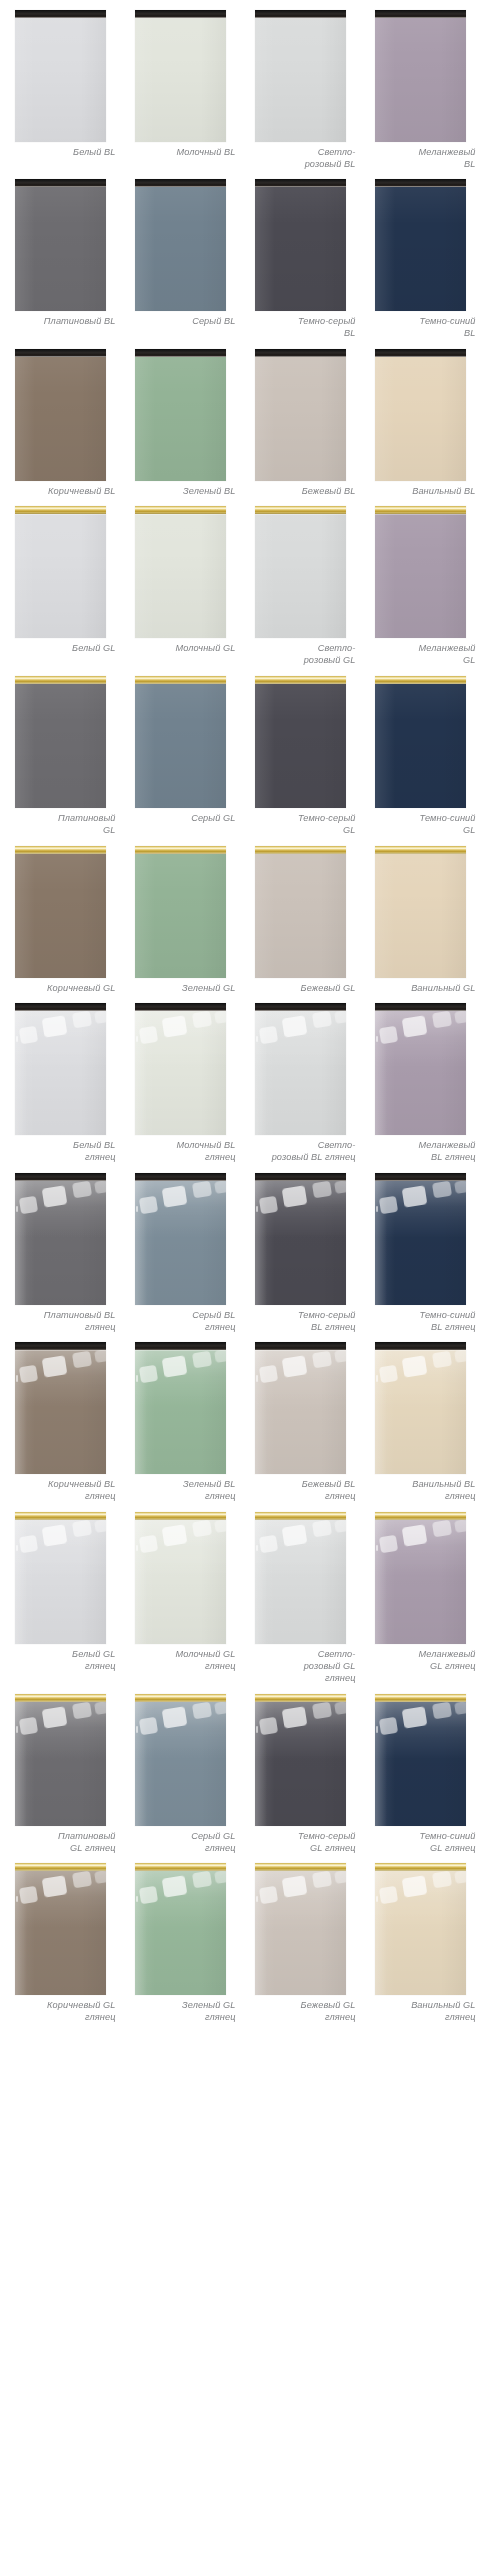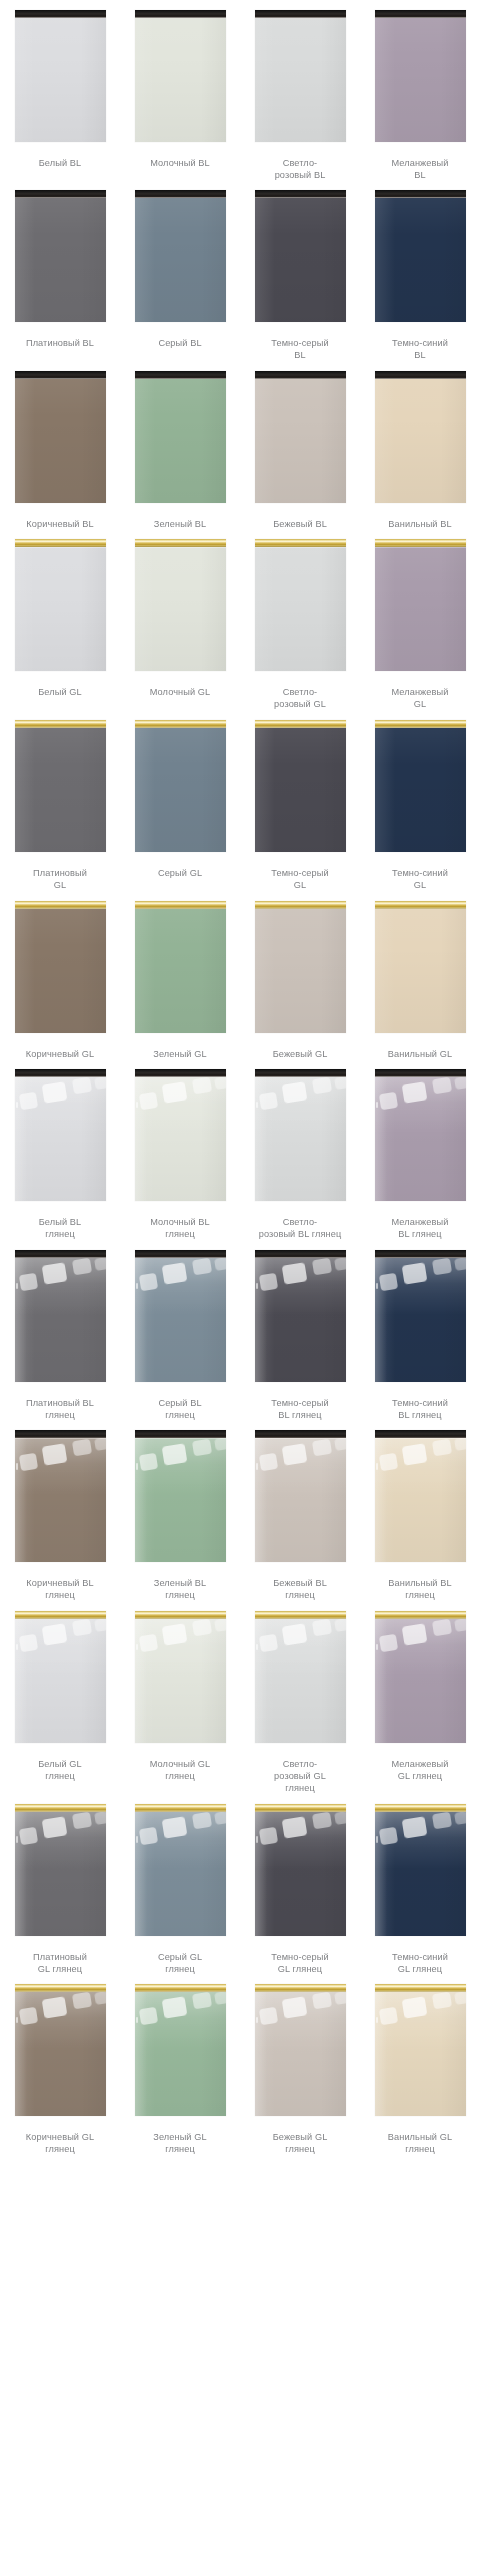--- a/index.html
+++ b/index.html
@@ -90,28 +90,29 @@
   .gloss .r1{ left:6%;  top:13%; width:19%; height:13%; transform:rotate(-9deg); opacity:.72;}
   .gloss .r2{ left:31%; top:5%;  width:25%; height:15%; transform:rotate(-9deg); opacity:.88;}
   .gloss .r3{ left:64%; top:1%;  width:20%; height:12%; transform:rotate(-9deg); opacity:.60;}
   .gloss .r4{ left:88%; top:0%;  width:14%; height:10%; transform:rotate(-9deg); opacity:.45;}
   .gloss .dot{
     position:absolute;left:1.5%;top:20%;width:2.4px;height:6.4px;border-radius:1.6px;
     background:rgba(255,255,255,.55);
   }
   
   .caption{
-    margin-top:15px;
+    margin-top:4px;
     width:111px;
-    text-align:center;
+    text-align:right;
     font-size:9.2px;
     line-height:12px;
     color:#808285;
     letter-spacing:0.1px;
     white-space:pre-line;
+    font-style:italic;
   }
 </style>
 </head>
 <body>
 
 <div id="grid">
     <div class="cell">
       <div class="panel-wrap">
         <div class="panel">
           <div class="body" style="background: rgb(220, 221, 224);">

